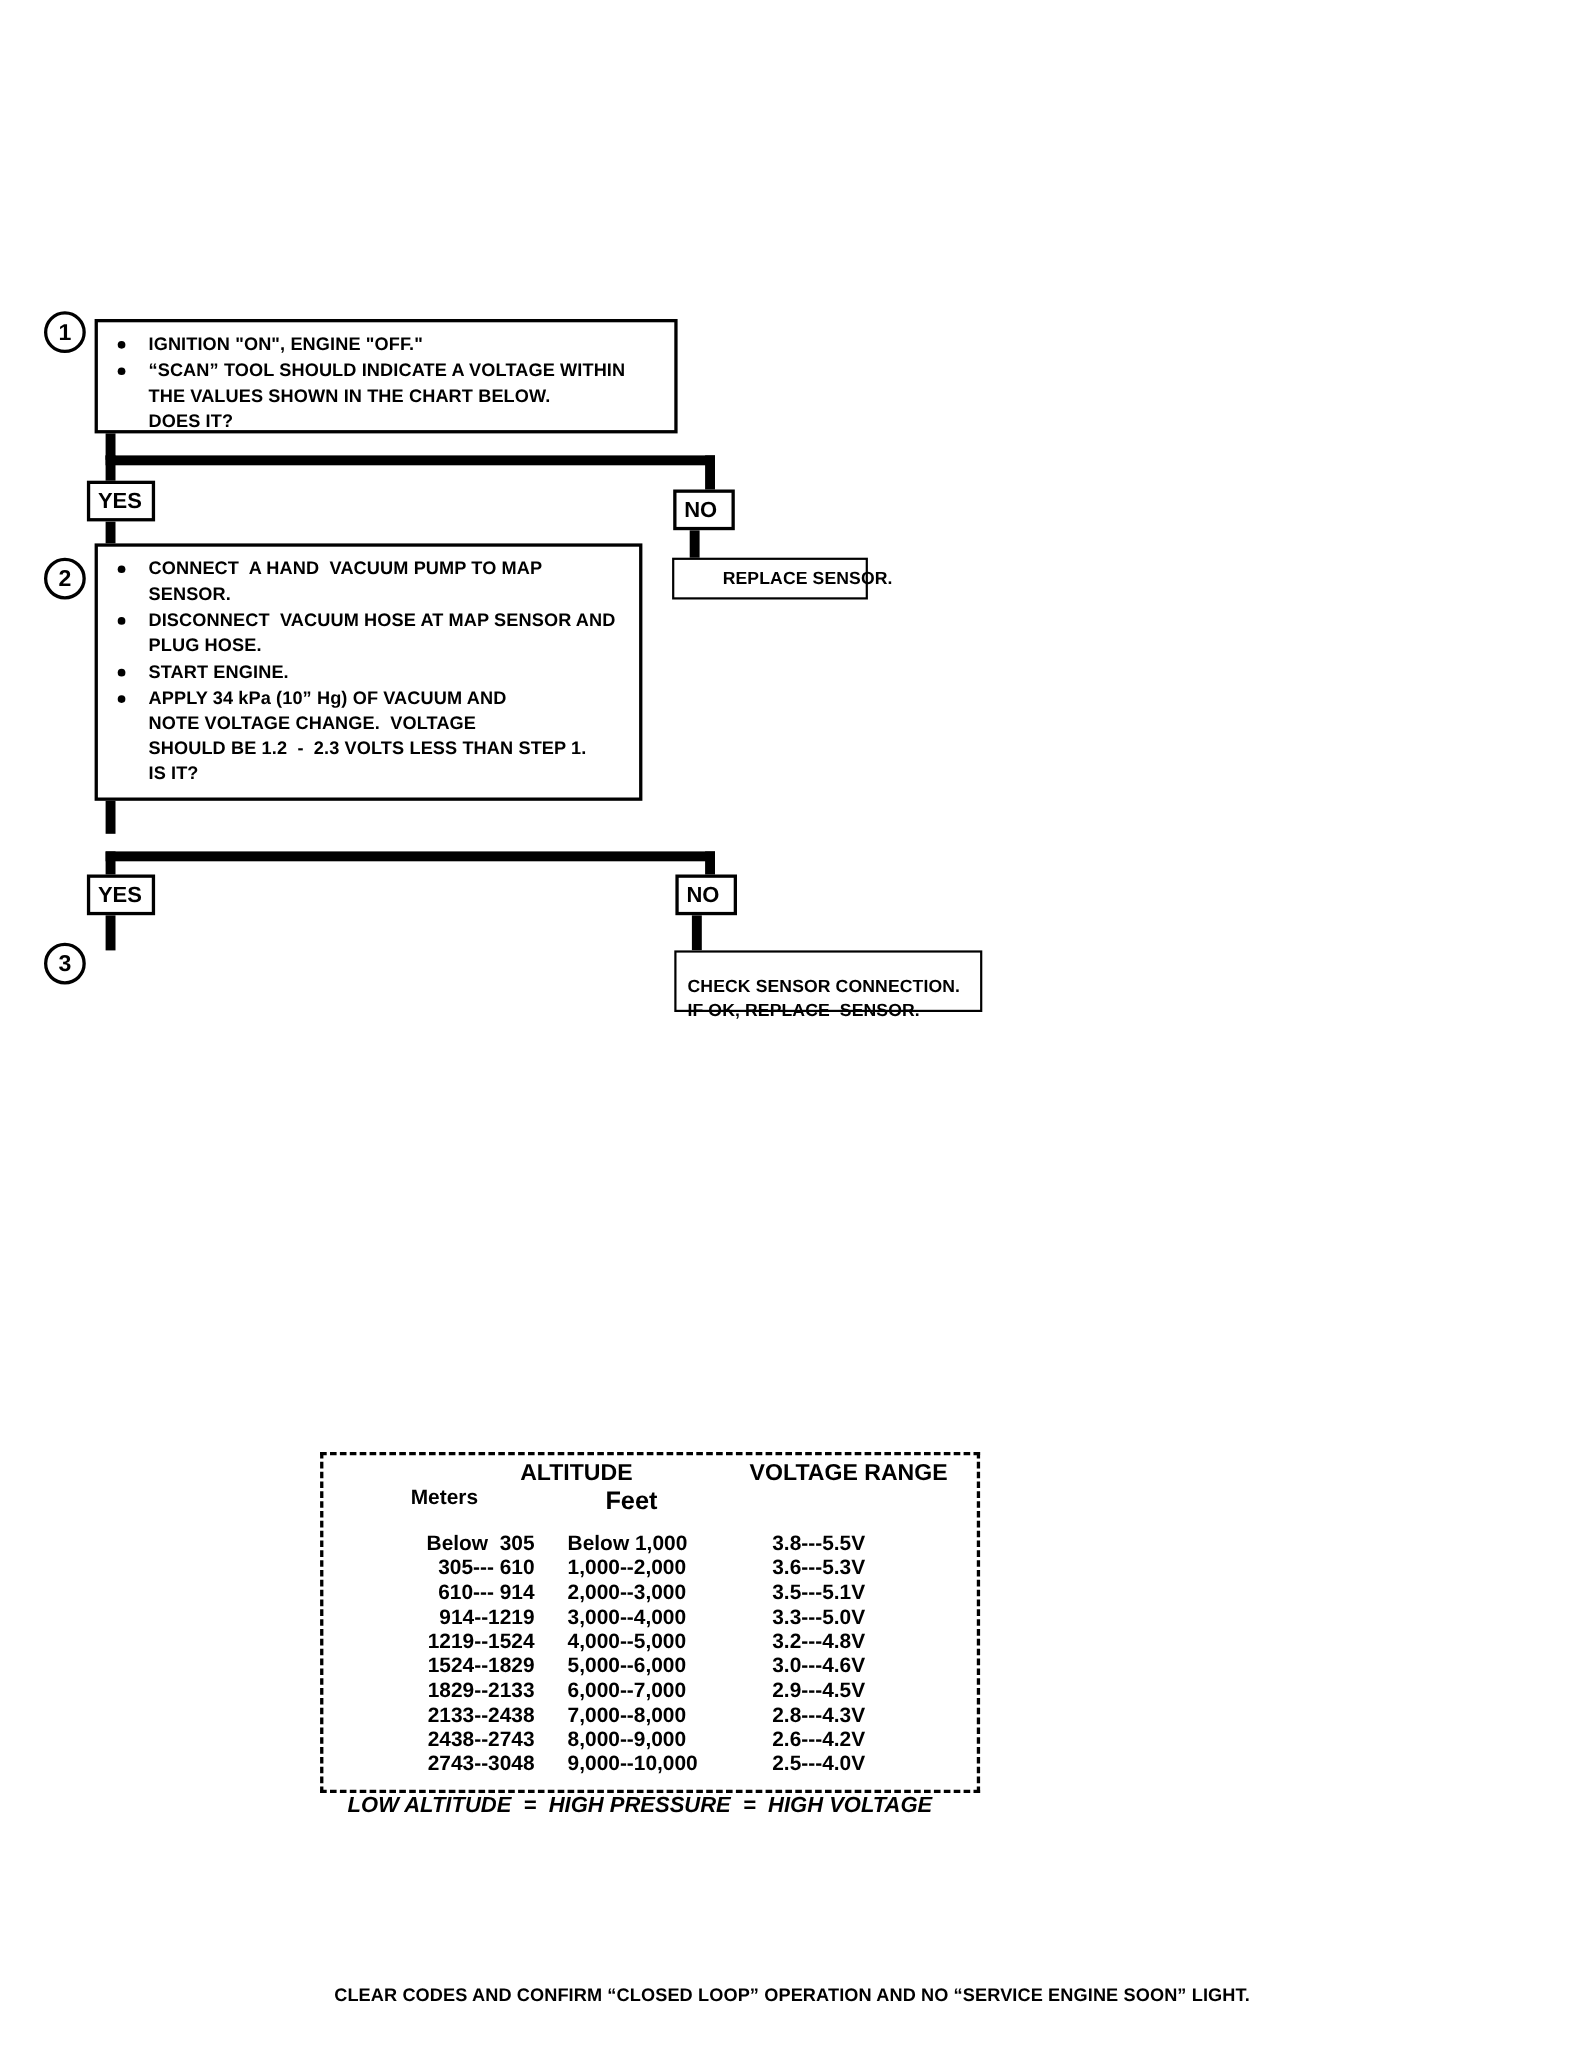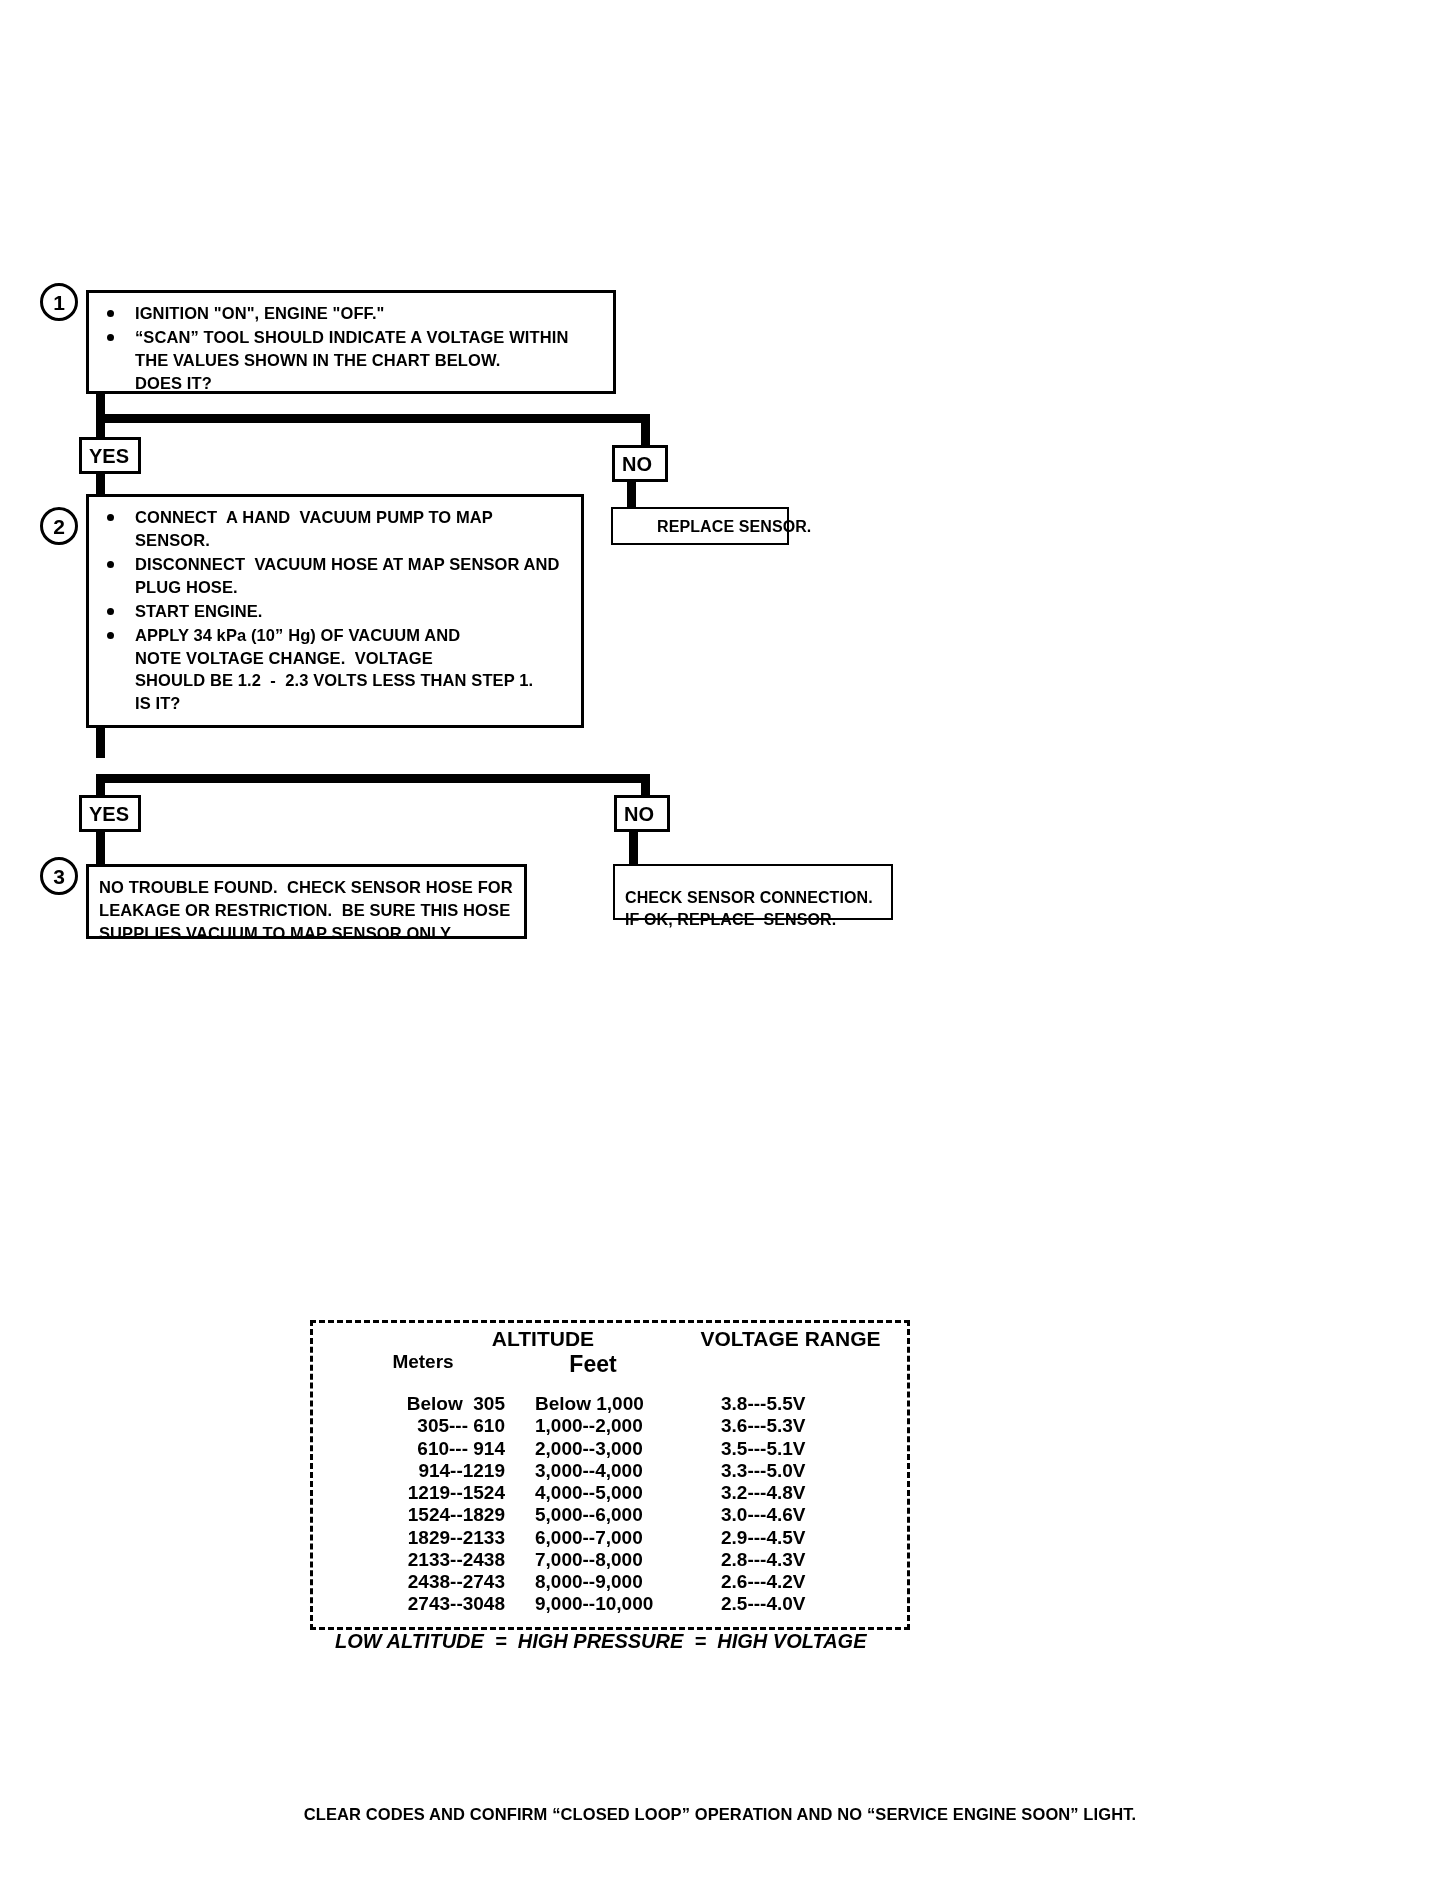--- a/index.html
+++ b/index.html
@@ -136,21 +136,21 @@
 
   
   .line {
     position: absolute;
     background: #000;
   }
 
   
   .table-box {
     position: absolute;
-    left: 310px;
+    left: 291px;
     top: 1320px;
     width: 600px;
     height: 310px;
     border: 3px dashed #000;
     box-sizing: border-box;
     background: #fff;
   }
   .tbl-head {
     position: relative;
     height: 58px;
@@ -314,27 +314,20 @@
     <span>YES</span>
   </div>
   <div class="yn-box" style="left:614px; top:795px; width:56px; height:37px;">
     <span>NO</span>
   </div>
 
   <div class="line" style="left:96px; top:832px; width:9px; height:32px;"></div>
   <div class="line" style="left:629px; top:832px; width:9px; height:32px;"></div>
 
   <div class="step-circle" style="left:40px; top:857px;">3</div>
-  <div class="box" style="left:86px; top:864px; width:441px; height:75px;">
-    <div class="plain-text">
-      <span class="ln">NO TROUBLE FOUND.  CHECK SENSOR HOSE FOR</span>
-      <span class="ln">LEAKAGE OR RESTRICTION.  BE SURE THIS HOSE</span>
-      <span class="ln">SUPPLIES VACUUM TO MAP SENSOR ONLY.</span>
-    </div>
-  </div>
 
   <div class="thinbox" style="left:613px; top:864px; width:280px; height:56px;">
     <div class="plain-text" style="padding-top:21px; font-size:16px;">
       <span class="ln">CHECK SENSOR CONNECTION.</span>
       <span class="ln">IF OK, REPLACE  SENSOR.</span>
     </div>
   </div>
 
   <div class="table-box">
     <div class="tbl-head">

